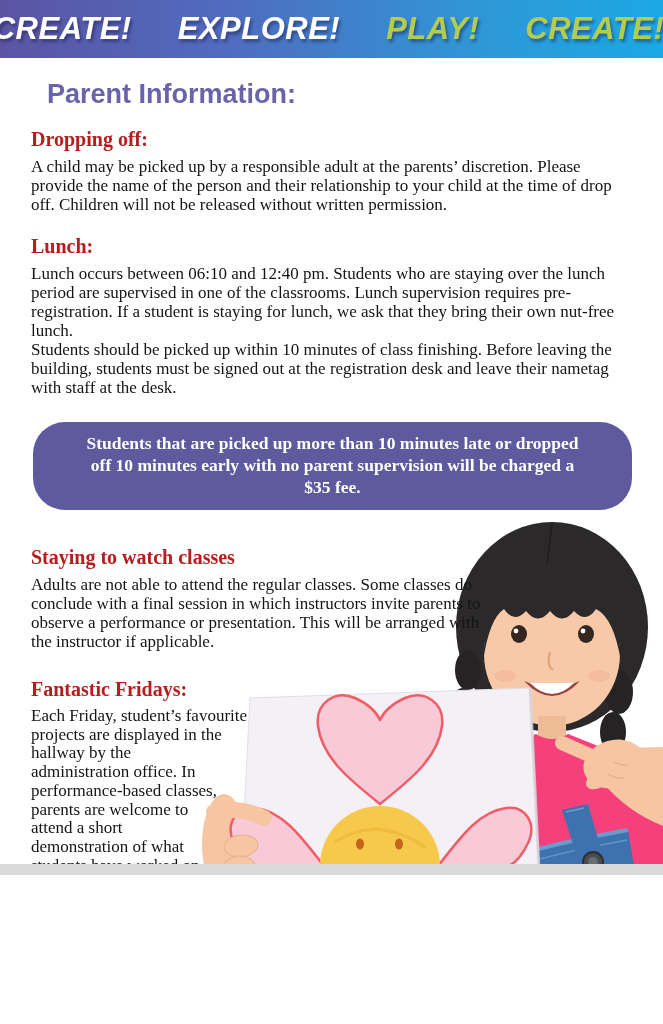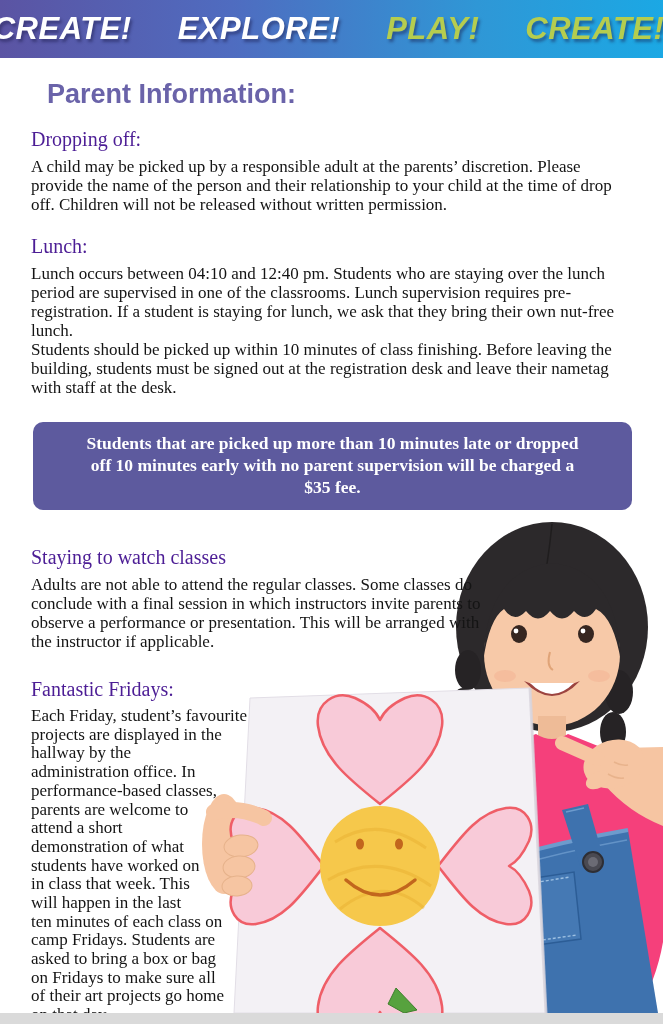--- a/index.html
+++ b/index.html
@@ -1,38 +1,38 @@
 <!DOCTYPE html>
 <html><head>
 <meta charset="utf-8">
 <style>
   html,body{margin:0;padding:0;background:#ffffff;}
-  .canvas{position:relative;width:663px;height:1024px;background:#ffffff;overflow:hidden;
+  .canvas{position:relative;width:663px;height:875px;background:#ffffff;overflow:hidden;
           font-family:"Liberation Serif",serif;color:#141414;}
   
   .banner{height:58px;display:flex;align-items:center;justify-content:center;gap:46px;
           background:linear-gradient(90deg,#5b54a3 0%,#4f6cc0 35%,#2f97d6 72%,#1ba8e4 100%);
           font-family:"Liberation Sans",sans-serif;font-weight:bold;font-style:italic;
           font-size:31px;letter-spacing:.5px;padding-right:6px;}
   .bw{text-shadow:2px 3px 3px rgba(25,25,70,.45);white-space:nowrap;}
   .bw.white{color:#ffffff;}
   .bw.lime{color:#b5cd4f;}
   
   .content{padding:0 29px 0 31px;position:relative;z-index:2;}
   h1{font-family:"Liberation Sans",sans-serif;font-size:27px;color:#6a63a9;
      margin:21px 0 0 16px;font-weight:bold;}
-  h2{font-size:20px;font-weight:normal;color:#4c1d95;margin:18px 0 6px 0;}
+  h2{font-size:20px;font-weight:bold;color:#b91c1c;margin:18px 0 6px 0;}
   p{font-size:17px;line-height:1.12;margin:0;width:604px;}
   .s-lunch h2{margin-top:21px;}
   .s-pickup h2{margin-top:31px;}
   .s-staying h2{margin-top:36px;}
   .s-staying p{width:472px;}
   .s-fantastic h2{margin-top:27px;}
   .s-fantastic p{width:270px;white-space:pre-line;line-height:1.1;}
-  .notice{margin:25px 2px 0 2px;background:#5d5a9e;border-radius:10px;color:#ffffff;
+  .notice{margin:25px 2px 0 2px;background:#5d5a9e;border-radius:32px;color:#ffffff;
           text-align:center;padding:11px 46px;}
   .notice p{font-weight:bold;font-size:17.5px;line-height:1.25;width:auto;margin:0;}
   
   .photo{position:absolute;left:200px;top:512px;width:463px;height:501px;overflow:hidden;z-index:1;}
   .bottom-bar{position:absolute;left:0;right:0;bottom:0;height:11px;background:#dadada;z-index:3;}
 </style>
 </head>
 <body>
 
 <div class="canvas">
@@ -47,21 +47,21 @@
   <main class="content">
     <h1>Parent Information:</h1>
 
     <section class="s-dropping">
       <h2>Dropping off:</h2>
       <p>A child may be picked up by a responsible adult at the parents’ discretion. Please provide the name of the person and their relationship to your child at the time of drop off. Children will not be released without written permission.</p>
     </section>
 
     <section class="s-lunch">
       <h2>Lunch:</h2>
-      <p>Lunch occurs between 04:10 and 12:40 pm. Students who are staying over the lunch period are supervised in one of the classrooms. Lunch supervision requires pre-registration. If a student is staying for lunch, we ask that they bring their own nut-free lunch.</p>
+      <p>Lunch occurs between 06:10 and 12:40 pm. Students who are staying over the lunch period are supervised in one of the classrooms. Lunch supervision requires pre-registration. If a student is staying for lunch, we ask that they bring their own nut-free lunch.</p>
     </section>
 
     <section class="s-pickup">
       <p>Students should be picked up within 10 minutes of class finishing. Before leaving the building, students must be signed out at the registration desk and leave their nametag with staff at the desk.</p>
     </section>
 
     <div class="notice">
       <p>Students that are picked up more than 10 minutes late or dropped off 10 minutes early with no parent supervision will be charged a $35 fee.</p>
     </div>
 

